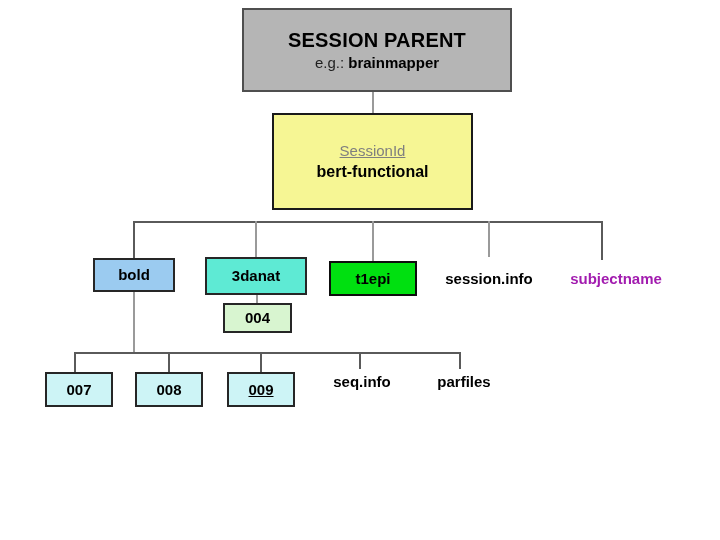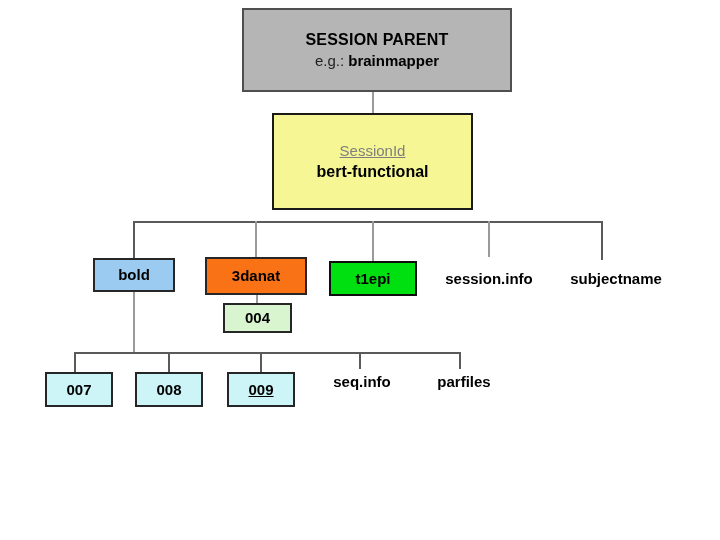--- a/index.html
+++ b/index.html
@@ -37,21 +37,21 @@
     text-align: center;
   }
   .line {
     position: absolute;
     background: #5a5a5a;
   }
   .line.light { background: #9a9a9a; }
 
   
   #root-box   { left: 242px; top: 8px;   width: 270px; height: 84px; border-color: #4f4f4f; }
-  #root-box .title { font-size: 16px; letter-spacing: 0.2px; }
+  #root-box .title { font-size: 20px; letter-spacing: 0.2px; }
   #root-box .eg    { font-size: 15px; margin-top: 2px; }
   #root-box .eg .prefix { font-weight: normal; color: #1f1f1f; }
 
   
   #session-box { left: 272px; top: 113px; width: 201px; height: 97px; border-color: #1a1a1a; }
   #session-box .sid  { font-weight: normal; color: #7f7f7f; font-size: 15px; text-decoration: underline; }
   #session-box .sval { font-size: 16px; margin-top: 2px; }
 
   
   #bold-box   { left: 93px;  top: 258px; width: 82px;  height: 34px; }
@@ -116,24 +116,24 @@
       <span class="prefix">e.g.: </span><span>brainmapper</span>
     </div>
   </div>
 
   <div class="node" id="session-box" style="background: rgb(246, 246, 148);">
     <div class="sid">SessionId</div>
     <div class="sval">bert-functional</div>
   </div>
 
   <div class="node" id="bold-box" style="background: rgb(155, 203, 240);">bold</div>
-  <div class="node" id="anat-box" style="background: #f97316;">3danat</div>
+  <div class="node" id="anat-box" style="background: #5eead4;">3danat</div>
   <div class="node" id="t1epi-box" style="background: rgb(0, 224, 16);">t1epi</div>
   <div class="label" id="session-info-label">session.info</div>
-  <div class="label" id="subjectname-label" style="color: #000000;">subjectname</div>
+  <div class="label" id="subjectname-label" style="color: #a21caf;">subjectname</div>
 
   <div class="node" id="scan004-box" style="background: rgb(216, 245, 208);">004</div>
 
   <div class="node" id="run007-box" style="background: rgb(205, 244, 246);">007</div>
   <div class="node" id="run008-box" style="background: rgb(205, 244, 246);">008</div>
   <div class="node" id="run009-box" style="background: rgb(205, 244, 246);">009</div>
   <div class="label" id="seq-info-label">seq.info</div>
   <div class="label" id="parfiles-label">parfiles</div>
 
 </div>

